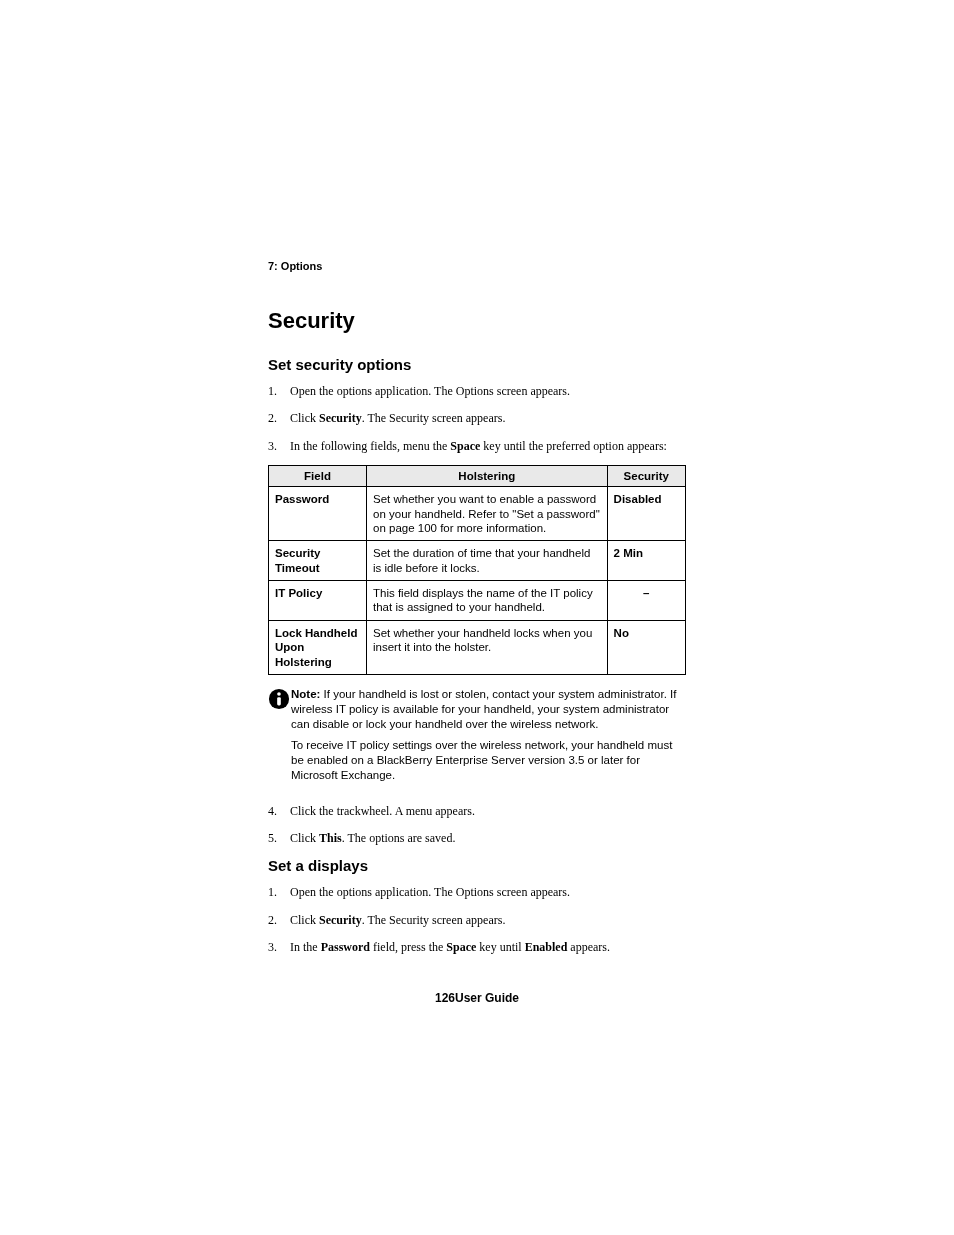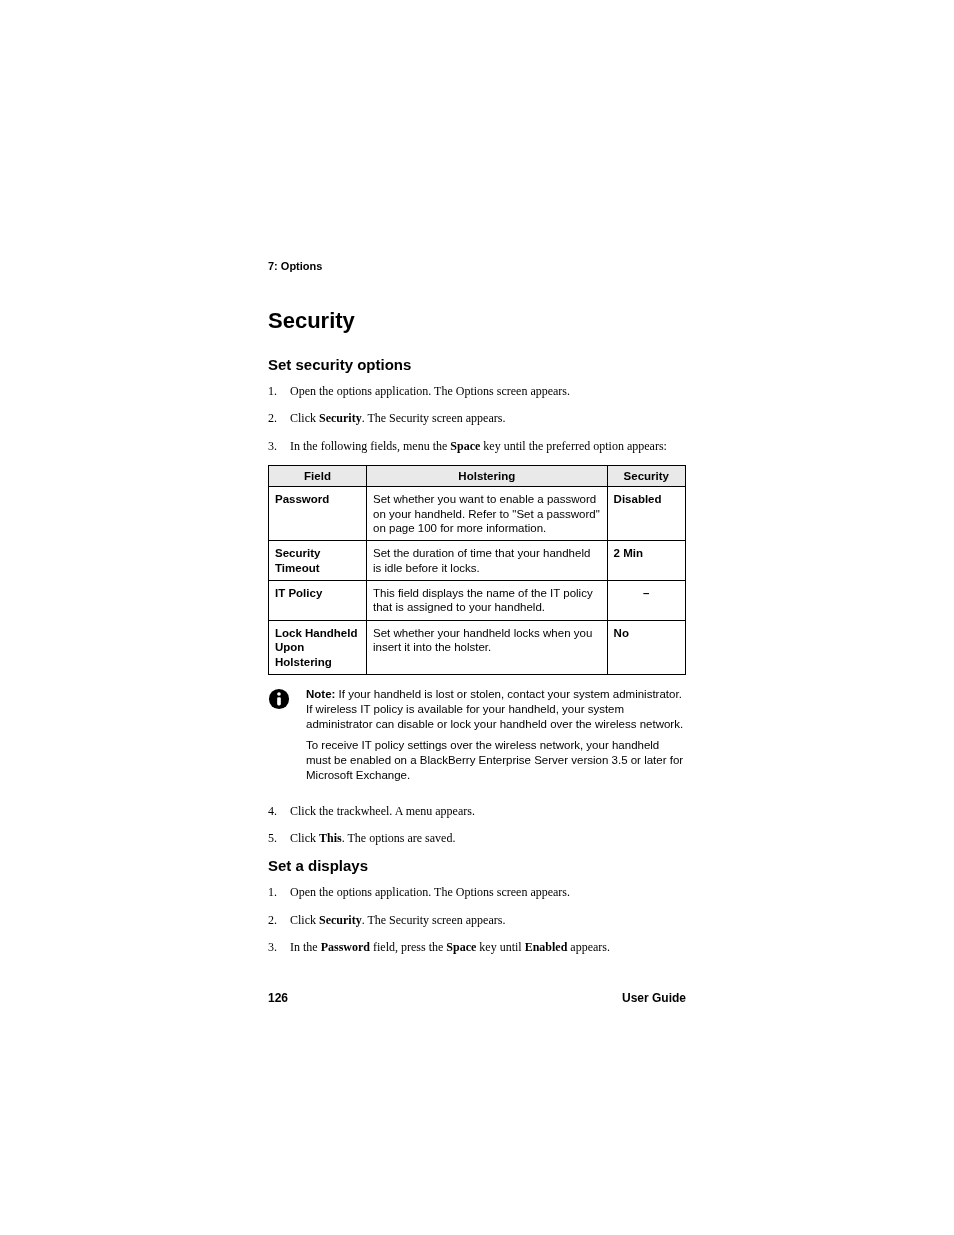--- a/index.html
+++ b/index.html
@@ -74,39 +74,39 @@
       padding: 5px 6px;
       vertical-align: top;
       line-height: 1.25;
     }
     table.options-table td.field-col { font-weight: bold; width: 98px; }
     table.options-table td.default-col { font-weight: bold; width: 54px; }
     table.options-table td.default-col.center { text-align: center; }
     .note-block {
       display: flex;
       align-items: flex-start;
-      gap: 16px;
+      gap: 1px;
       font-family: Arial, Helvetica, sans-serif;
       font-size: 11.5px;
       line-height: 1.3;
       margin: 6px 0 14px 0;
     }
     .note-block .info-icon {
       flex: 0 0 22px;
       height: 22px;
       margin-top: 1px;
     }
     .note-block .note-text p { margin-bottom: 6px; }
     .footer {
       position: absolute;
       bottom: 230px;
       left: 268px;
       right: 268px;
       display: flex;
-      justify-content: space-between;
+      justify-content: center;
       font-family: Arial, Helvetica, sans-serif;
       font-weight: bold;
       font-size: 12px;
     }
   </style>
 </head>
 <body>
 
 <div class="page">
   <div class="chapter-label">7: Options</div>

